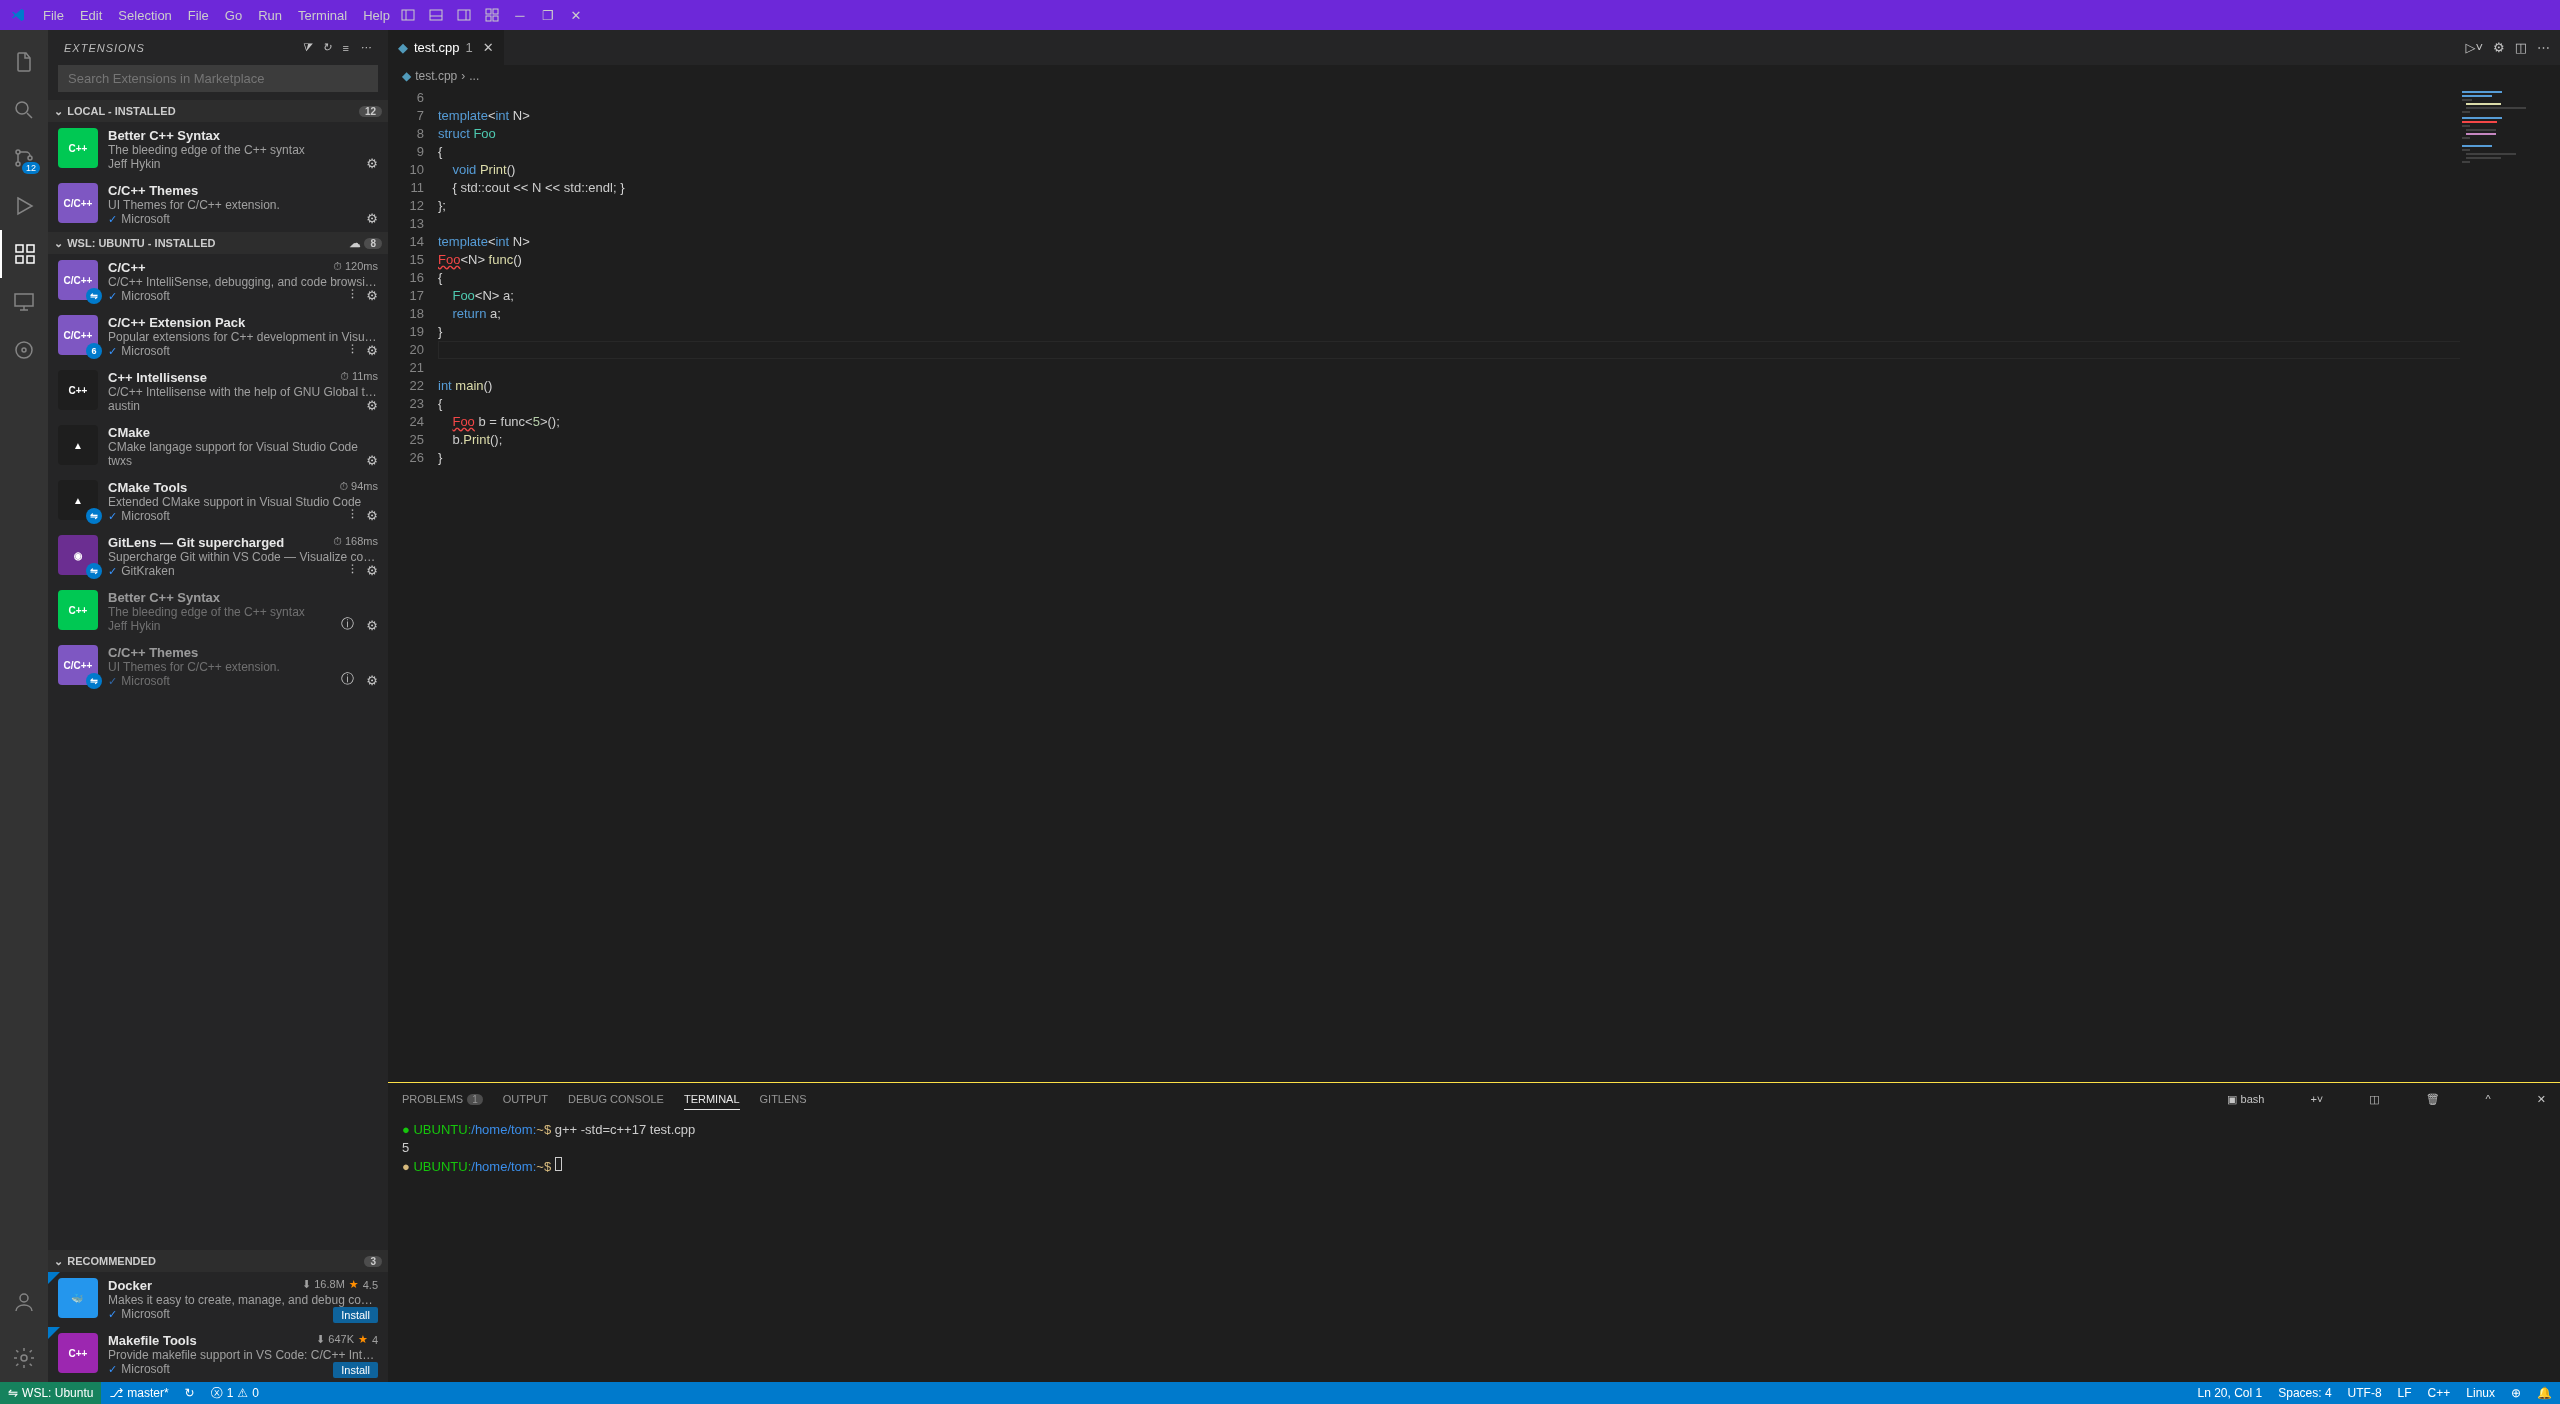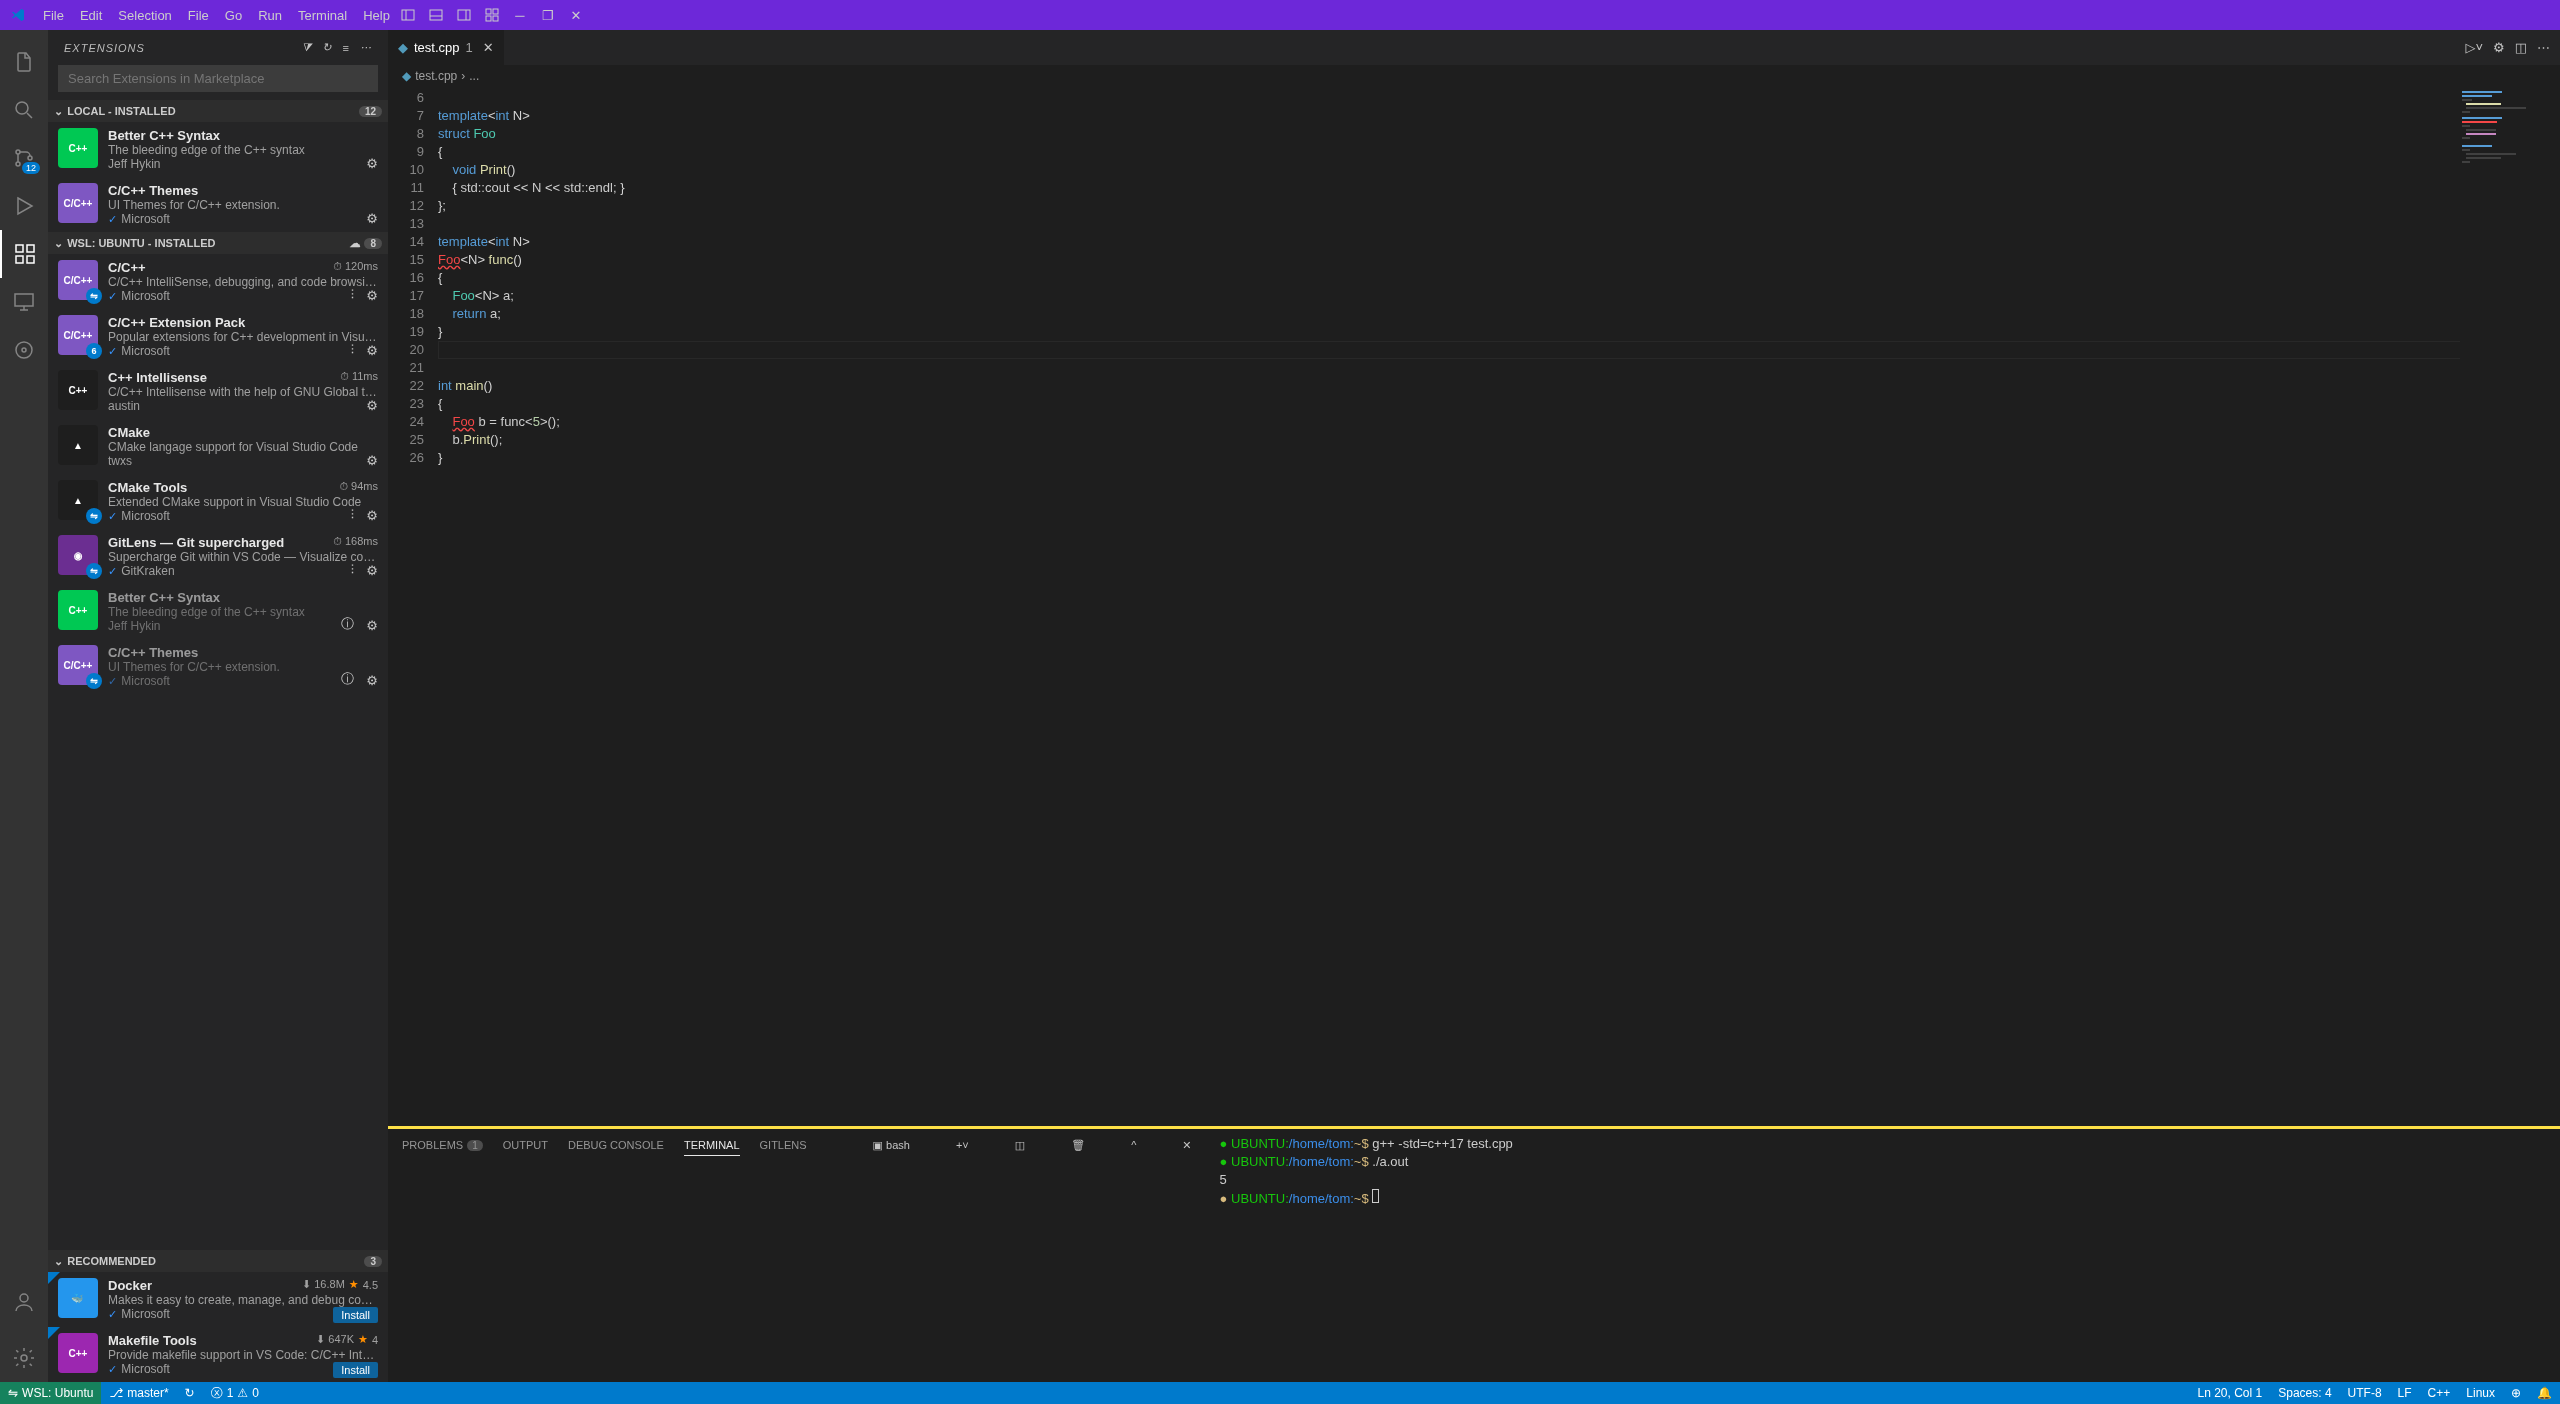--- a/index.html
+++ b/index.html
@@ -57,21 +57,21 @@
 .gutter { width: 50px; text-align: right; color: #858585; font-family: 'Consolas', monospace; font-size: 13px; line-height: 18px; padding-right: 14px; padding-top: 2px; }
 .code { flex: 1; font-family: 'Consolas', monospace; font-size: 13px; line-height: 18px; padding-top: 2px; white-space: pre; }
 .minimap { width: 100px; background: #1e1e1e; position: relative; }
 .minimap .mm-line { position: absolute; height: 2px; background: #404040; }
 .kw { color: #569cd6; }
 .ty { color: #4ec9b0; }
 .fn { color: #dcdcaa; }
 .num { color: #b5cea8; }
 .op { color: #d4d4d4; }
 .sq { color: #f44747; text-decoration: underline wavy #f44747; }
-.panel { height: 256px; border-top: 3px solid #fde047; display: flex; flex-direction: row; }
+.panel { height: 300px; border-top: 1px solid #fde047; display: flex; flex-direction: column; }
 .panel-tabs { height: 32px; display: flex; align-items: center; padding: 0 14px; gap: 20px; font-size: 11px; color: #969696; }
 .panel-tabs .pt { cursor: pointer; display: flex; align-items: center; gap: 4px; }
 .panel-tabs .pt.active { color: #e7e7e7; border-bottom: 1px solid #e7e7e7; padding-bottom: 4px; margin-bottom: -5px; }
 .panel-tabs .pt .pbadge { background: #4d4d4d; border-radius: 8px; padding: 0 5px; font-size: 10px; }
 .panel-tabs .spacer { flex: 1; }
 .panel-tabs .pact { color: #c5c5c5; margin-left: 26px; }
 .terminal { flex: 1; padding: 6px 14px; font-family: 'Consolas', monospace; font-size: 13px; line-height: 18px; }
 .term-line { white-space: pre; }
 .t-green { color: #16c60c; }
 .t-blue { color: #3b8eea; }
@@ -470,21 +470,20 @@
         <span class="spacer"></span>
         <span class="pact">▣ <span>bash</span></span>
         <span class="pact">+˅</span>
         <span class="pact">◫</span>
         <span class="pact">🗑</span>
         <span class="pact">^</span>
         <span class="pact">✕</span>
       </div>
       <div class="terminal" id="terminal">
           <div class="term-line"><span class="t-dot-g">●</span> <span class="t-green">UBUNTU:</span><span class="t-blue">/home/tom:</span><span class="t-yellow">~$ </span><span class="t-white">g++ -std=c++17 test.cpp</span></div>
-          <div class="term-line"><span class="t-dot-g">●</span> <span class="t-green">UBUNTU:</span><span class="t-blue">/home/tom:</span><span class="t-yellow">~$ </span><span class="t-white">./a.out</span></div>
           <div class="term-line"><span class="t-white">5</span></div>
           <div class="term-line"><span class="t-dot-y">●</span> <span class="t-green">UBUNTU:</span><span class="t-blue">/home/tom:</span><span class="t-yellow">~$ </span><span class="t-white"></span><span class="term-cursor"></span></div>
         </div>
     </div>
   </div>
 </div>
 
 <div class="statusbar">
   <div class="sb-item sb-remote">
       <span>⇋</span>

